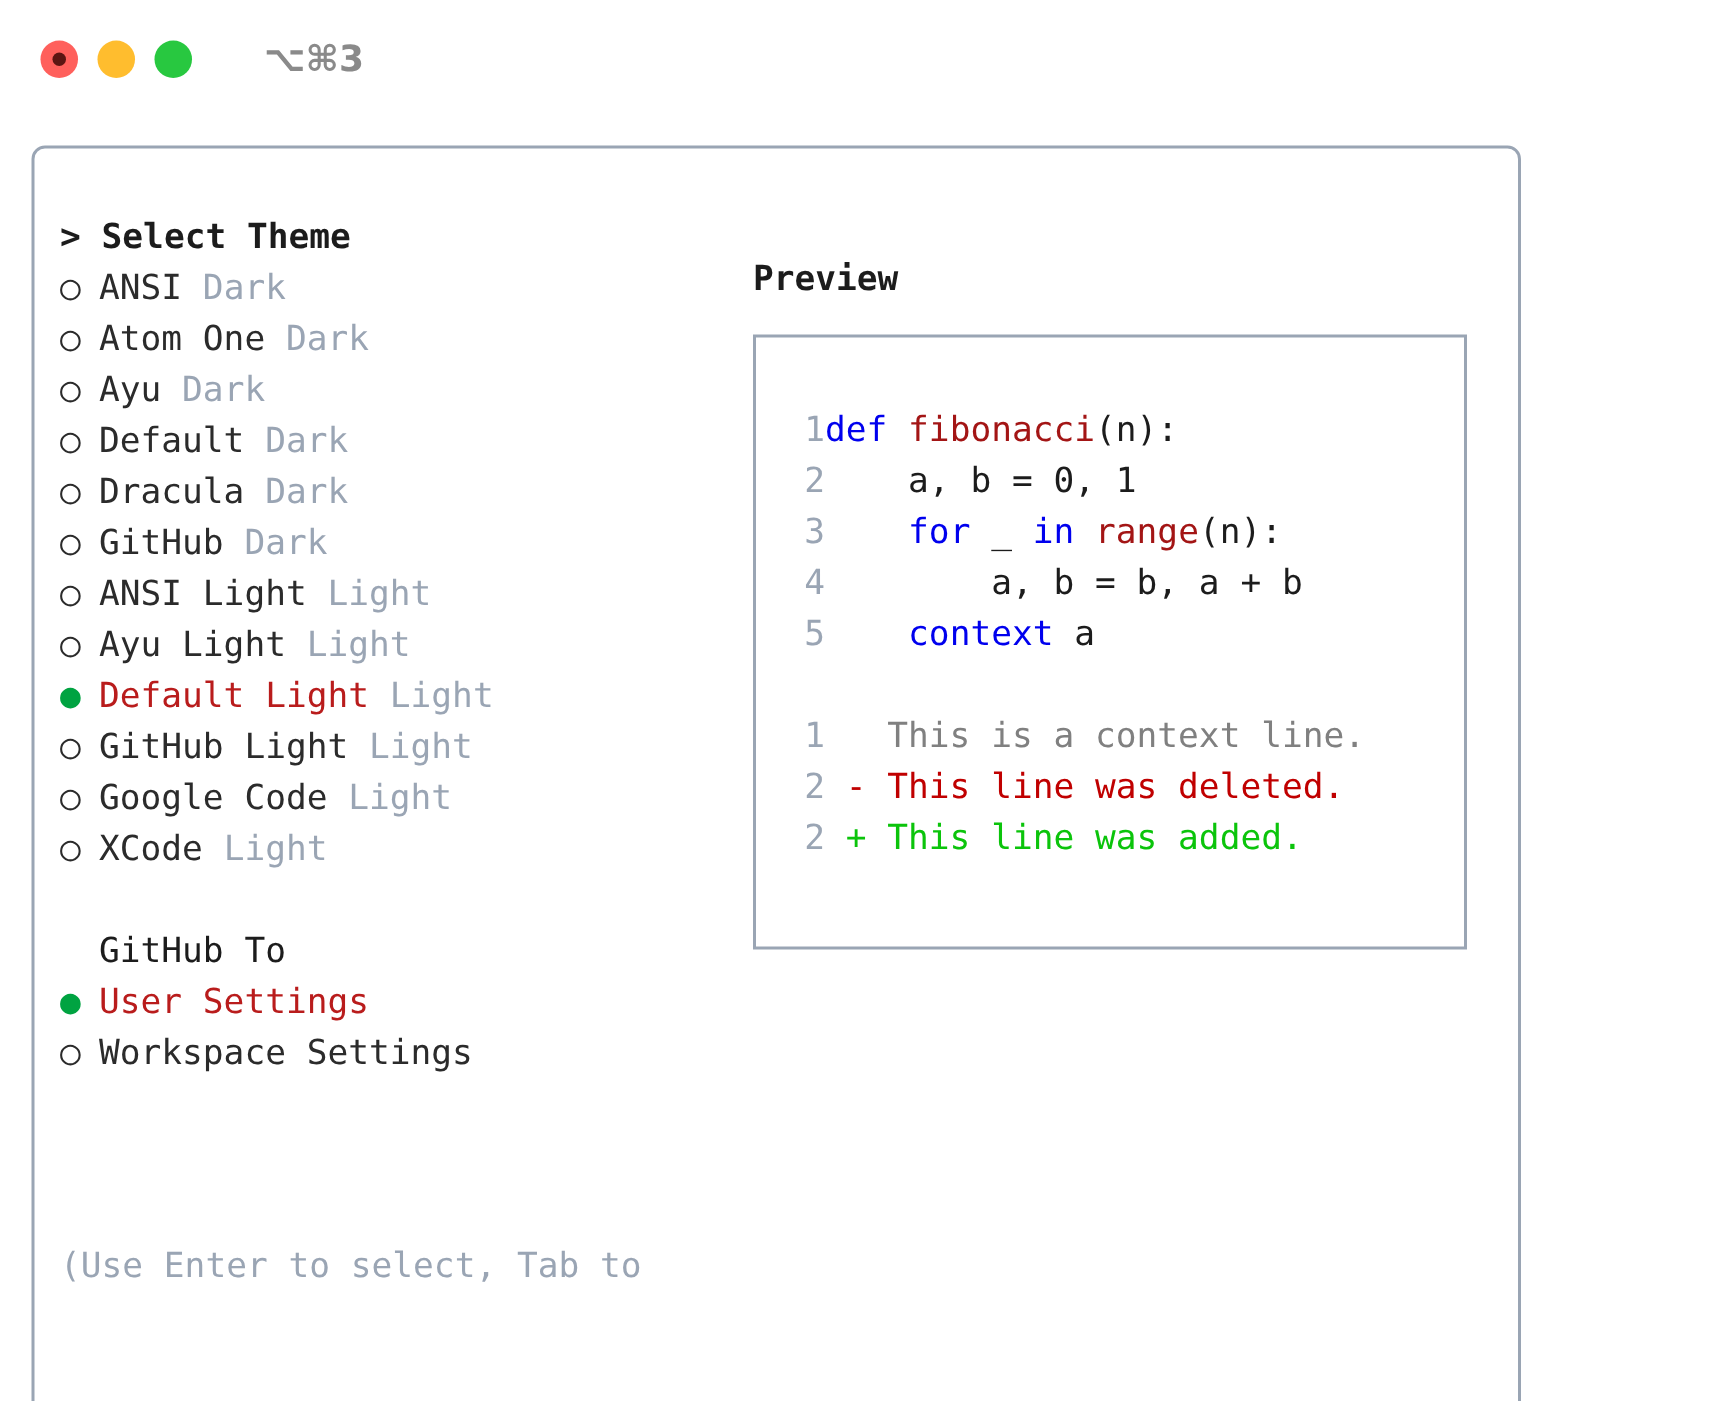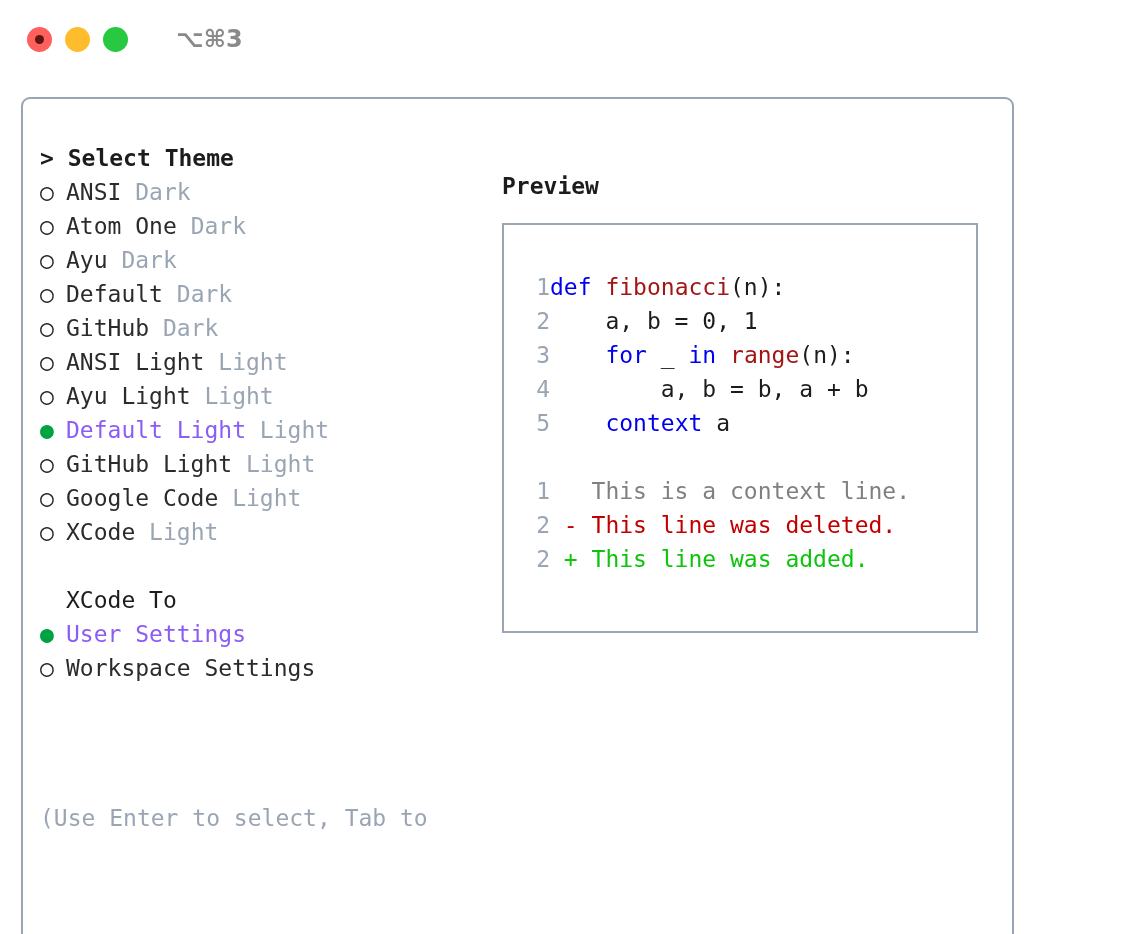--- a/index.html
+++ b/index.html
@@ -111,37 +111,37 @@
     color: #2b2b2b;
     display: block;
   }
   .marker {
     display: inline-block;
     width: 26px;
     color: #2b2b2b;
   }
   .marker.selected { color: #00a341; }
   .row-label { color: #2b2b2b; }
-  .row-label.selected { color: #8b5cf6; margin-top: 46px; }
+  .row-label.selected { color: #b91c1c; margin-top: 46px; }
   .row-suffix { color: #9aa5b4; }
 
   .spacer-row { height: 34px; }
 
   #apply-to-heading {
     font-size: 23px;
     line-height: 34px;
     white-space: pre;
     color: #1c1c1c;
     padding-left: 26px;
   }
 
   #hint-text {
     position: absolute;
     left: 17px;
-    top: 702px;
+    top: 728px;
     width: 420px;
     font-size: 23px;
     line-height: 34px;
     color: #9aa5b4;
   }
 
   
   #preview-column {
     position: absolute;
     left: 479px;
@@ -205,32 +205,33 @@
 
       <div id="theme-column">
 
         <div class="header-row bold"><span>&gt;</span><span> </span><span>Select Theme</span></div>
 
         <div id="theme-list">
             <div class="list-row"><span class="marker">○</span><span class="row-label">ANSI</span><span class="row-suffix"> Dark</span></div>
             <div class="list-row"><span class="marker">○</span><span class="row-label">Atom One</span><span class="row-suffix"> Dark</span></div>
             <div class="list-row"><span class="marker">○</span><span class="row-label">Ayu</span><span class="row-suffix"> Dark</span></div>
             <div class="list-row"><span class="marker">○</span><span class="row-label">Default</span><span class="row-suffix"> Dark</span></div>
+            <div class="list-row"><span class="marker">○</span><span class="row-label">Dracula</span><span class="row-suffix"> Dark</span></div>
             <div class="list-row"><span class="marker">○</span><span class="row-label">GitHub</span><span class="row-suffix"> Dark</span></div>
             <div class="list-row"><span class="marker">○</span><span class="row-label">ANSI Light</span><span class="row-suffix"> Light</span></div>
             <div class="list-row"><span class="marker">○</span><span class="row-label">Ayu Light</span><span class="row-suffix"> Light</span></div>
             <div class="list-row"><span class="marker selected">●</span><span class="row-label selected">Default Light</span><span class="row-suffix"> Light</span></div>
             <div class="list-row"><span class="marker">○</span><span class="row-label">GitHub Light</span><span class="row-suffix"> Light</span></div>
             <div class="list-row"><span class="marker">○</span><span class="row-label">Google Code</span><span class="row-suffix"> Light</span></div>
             <div class="list-row"><span class="marker">○</span><span class="row-label">XCode</span><span class="row-suffix"> Light</span></div>
           </div>
 
         <div class="spacer-row"></div>
 
-        <div id="apply-to-heading">XCode To</div>
+        <div id="apply-to-heading">GitHub To</div>
 
         <div id="apply-to-list">
             <div class="list-row"><span class="marker selected">●</span><span class="row-label selected">User Settings</span></div>
             <div class="list-row"><span class="marker">○</span><span class="row-label">Workspace Settings</span></div>
           </div>
       </div>
 
       <div id="hint-text">
         <div>(Use Enter to select, Tab to</div>
       </div>

